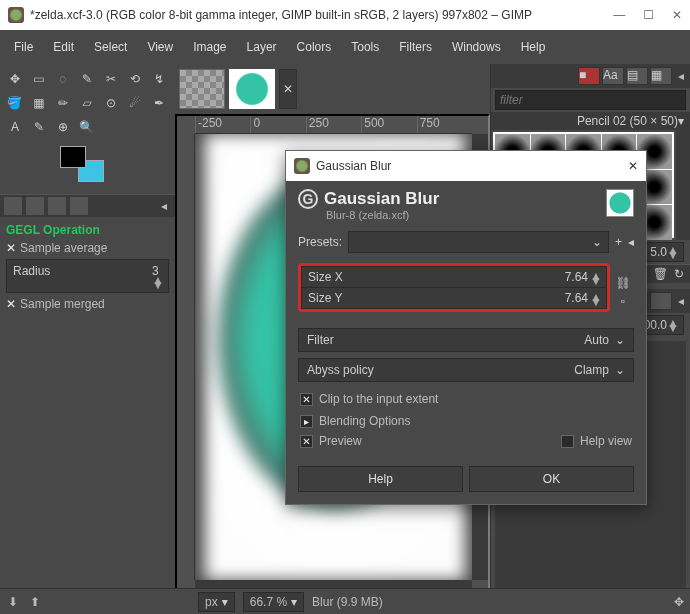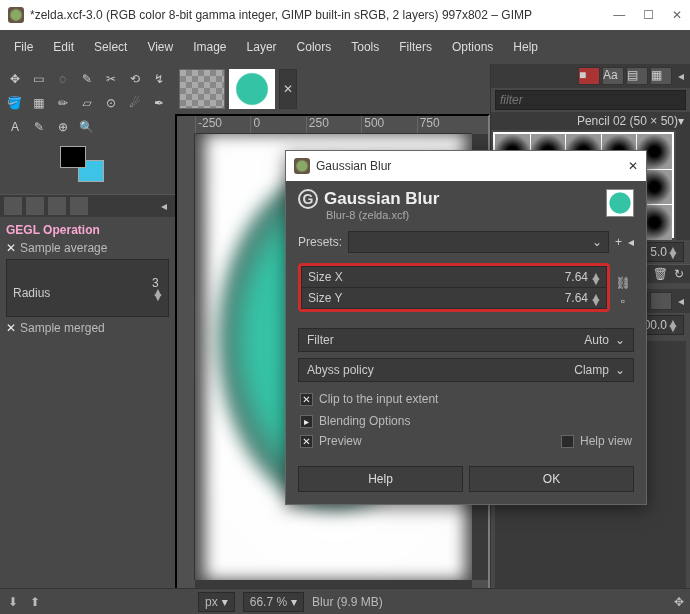--- a/index.html
+++ b/index.html
@@ -16,21 +16,21 @@
 .toolbox{padding:4px;display:grid;grid-template-columns:repeat(7,22px);gap:2px}
 .tool{width:22px;height:22px;display:flex;align-items:center;justify-content:center;color:#ccc}
 .fgbg{position:relative;width:50px;height:40px;margin:4px 0 0 60px}
 .fgbg .fg{position:absolute;width:26px;height:22px;background:#000;border:1px solid #aaa;top:0;left:0}
 .fgbg .bg{position:absolute;width:26px;height:22px;background:#3cc3e6;border:1px solid #aaa;top:14px;left:18px}
 .dockhdr{background:#3a3a3a;padding:2px 4px;display:flex;align-items:center;gap:4px;border-top:1px solid #555;margin-top:8px}
 .dockhdr .ico{width:18px;height:18px;background:#555}
 .gegl{padding:4px 6px}
 .geglrow{display:flex;align-items:center;gap:4px;padding:2px 0;color:#bbb}
 .geglrow .x{color:#eee}
-.radiusrow{display:flex;align-items:flex-end;justify-content:space-between;background:#3a3a3a;border:1px solid #2a2a2a;padding:16px 6px;margin:2px 0}
+.radiusrow{display:flex;align-items:flex-start;justify-content:space-between;background:#3a3a3a;border:1px solid #2a2a2a;padding:4px 6px;margin:2px 0}
 .spin{width:10px;display:flex;flex-direction:column;font-size:7px;line-height:5px;color:#aaa}
 .center{flex:1;display:flex;flex-direction:column;background:#505050;position:relative}
 .centertabs{height:50px;background:#484848;display:flex;align-items:center;padding:4px;gap:4px}
 .thumb{width:46px;height:40px;background:#ccc;border:1px solid #666}
 .thumb.checker{background:repeating-conic-gradient(#888 0 25%,#aaa 0 50%) 0 0/12px 12px}
 .thumb.logo{background:radial-gradient(circle at 50% 50%,#35c3a5 0 55%,#fff 60%);border:2px solid #fff}
 .tabx{width:18px;height:40px;display:flex;align-items:center;justify-content:center;color:#ccc;border:1px solid #333;background:#3a3a3a}
 .canvaswrap{flex:1;position:relative;border:2px inset #2a2a2a}
 .hruler{position:absolute;top:0;left:18px;right:16px;height:18px;background:#505050;border-bottom:1px solid #333;font-size:9px;color:#bbb;display:flex}
 .hruler span{flex:1;border-left:1px solid #666;padding-left:2px}
@@ -97,21 +97,21 @@
 <div class="menubar">
   <span>File</span>
   <span>Edit</span>
   <span>Select</span>
   <span>View</span>
   <span>Image</span>
   <span>Layer</span>
   <span>Colors</span>
   <span>Tools</span>
   <span>Filters</span>
-  <span>Options</span>
+  <span>Windows</span>
   <span>Help</span>
 </div>
 
 <div class="mainrow">
   <div class="leftcol">
     <div class="toolbox">
       <div class="tool">✥</div>
       <div class="tool">▭</div>
       <div class="tool">◌</div>
       <div class="tool">✎</div>
@@ -136,21 +136,21 @@
     </div>
     <div class="dockhdr">
       <div class="ico"></div>
       <div class="ico"></div>
       <div class="ico"></div>
       <div class="ico"></div>
       <div style="flex:1"></div>
       <span class="arr">◂</span>
     </div>
     <div class="gegl">
-      <div style="font-weight:bold;color:#f9a8d4;padding:2px 0">GEGL Operation</div>
+      <div style="font-weight:bold;color:#22c55e;padding:2px 0">GEGL Operation</div>
       <div class="geglrow">
           <span class="x">✕</span>
           <span>Sample average</span>
         </div>
       <div class="radiusrow">
         <span>Radius</span>
         <span class="val"><span>3</span><span class="spin">
               <span>▲</span>
               <span>▼</span>
             </span></span>

